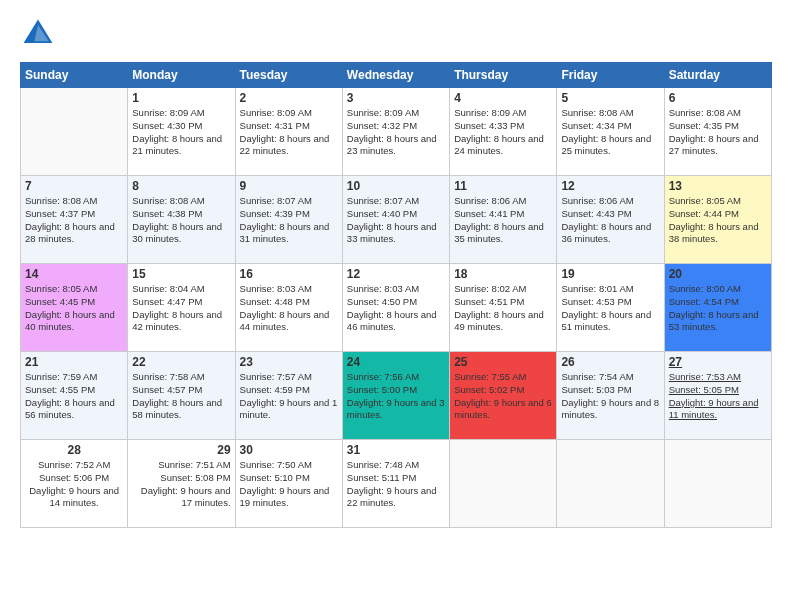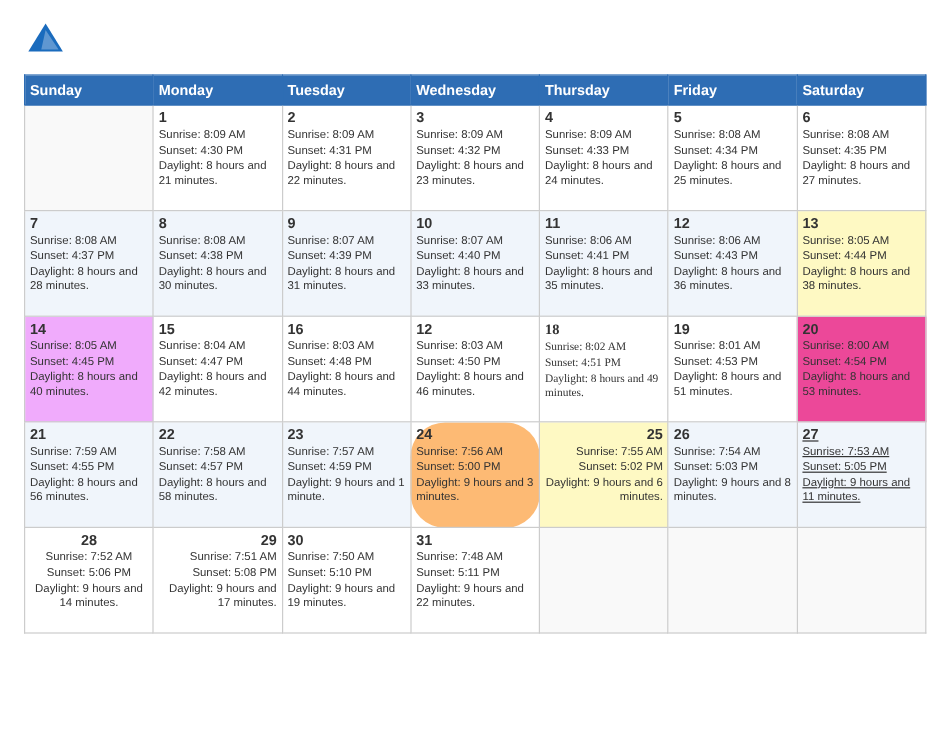--- a/index.html
+++ b/index.html
@@ -196,51 +196,51 @@
             <div class="day-info">Sunrise: 8:04 AM<br>Sunset: 4:47 PM<br>Daylight: 8 hours and 42 minutes.</div>
           </td>
           <td style="background-color: rgb(255, 255, 255);">
             <span class="day-number">16</span>
             <div class="day-info">Sunrise: 8:03 AM<br>Sunset: 4:48 PM<br>Daylight: 8 hours and 44 minutes.</div>
           </td>
           <td style="background-color: rgb(255, 255, 255);">
             <span class="day-number">12</span>
             <div class="day-info">Sunrise: 8:03 AM<br>Sunset: 4:50 PM<br>Daylight: 8 hours and 46 minutes.</div>
           </td>
-          <td style="background-color: rgb(255, 255, 255); font-family: Liberation Serif, serif;">
+          <td style="background-color: rgb(255, 255, 255);">
             <span class="day-number">18</span>
             <div class="day-info">Sunrise: 8:02 AM<br>Sunset: 4:51 PM<br>Daylight: 8 hours and 49 minutes.</div>
           </td>
           <td style="background-color: rgb(255, 255, 255);">
             <span class="day-number">19</span>
             <div class="day-info">Sunrise: 8:01 AM<br>Sunset: 4:53 PM<br>Daylight: 8 hours and 51 minutes.</div>
           </td>
-          <td style="background-color: #ec4899;">
+          <td style="background-color: #3b82f6;">
             <span class="day-number">20</span>
             <div class="day-info">Sunrise: 8:00 AM<br>Sunset: 4:54 PM<br>Daylight: 8 hours and 53 minutes.</div>
           </td>
         </tr>
         <tr>
           <td style="background-color: rgb(240, 245, 251);">
             <span class="day-number">21</span>
             <div class="day-info">Sunrise: 7:59 AM<br>Sunset: 4:55 PM<br>Daylight: 8 hours and 56 minutes.</div>
           </td>
           <td style="background-color: rgb(240, 245, 251); margin-top: 36px;">
             <span class="day-number">22</span>
             <div class="day-info">Sunrise: 7:58 AM<br>Sunset: 4:57 PM<br>Daylight: 8 hours and 58 minutes.</div>
           </td>
           <td style="background-color: rgb(240, 245, 251); margin-top: 27px;">
             <span class="day-number">23</span>
             <div class="day-info">Sunrise: 7:57 AM<br>Sunset: 4:59 PM<br>Daylight: 9 hours and 1 minute.</div>
           </td>
-          <td style="background-color: #fdba74; border-radius: 29px;">
+          <td style="background-color: #14b8a6;">
             <span class="day-number">24</span>
             <div class="day-info">Sunrise: 7:56 AM<br>Sunset: 5:00 PM<br>Daylight: 9 hours and 3 minutes.</div>
           </td>
-          <td style="background-color: #fef9c3; text-align: right;">
+          <td style="background-color: #ef4444;">
             <span class="day-number">25</span>
             <div class="day-info">Sunrise: 7:55 AM<br>Sunset: 5:02 PM<br>Daylight: 9 hours and 6 minutes.</div>
           </td>
           <td style="background-color: rgb(240, 245, 251); margin-top: 36px;">
             <span class="day-number">26</span>
             <div class="day-info">Sunrise: 7:54 AM<br>Sunset: 5:03 PM<br>Daylight: 9 hours and 8 minutes.</div>
           </td>
           <td style="background-color: rgb(240, 245, 251); text-decoration: underline;">
             <span class="day-number">27</span>
             <div class="day-info">Sunrise: 7:53 AM<br>Sunset: 5:05 PM<br>Daylight: 9 hours and 11 minutes.</div>

